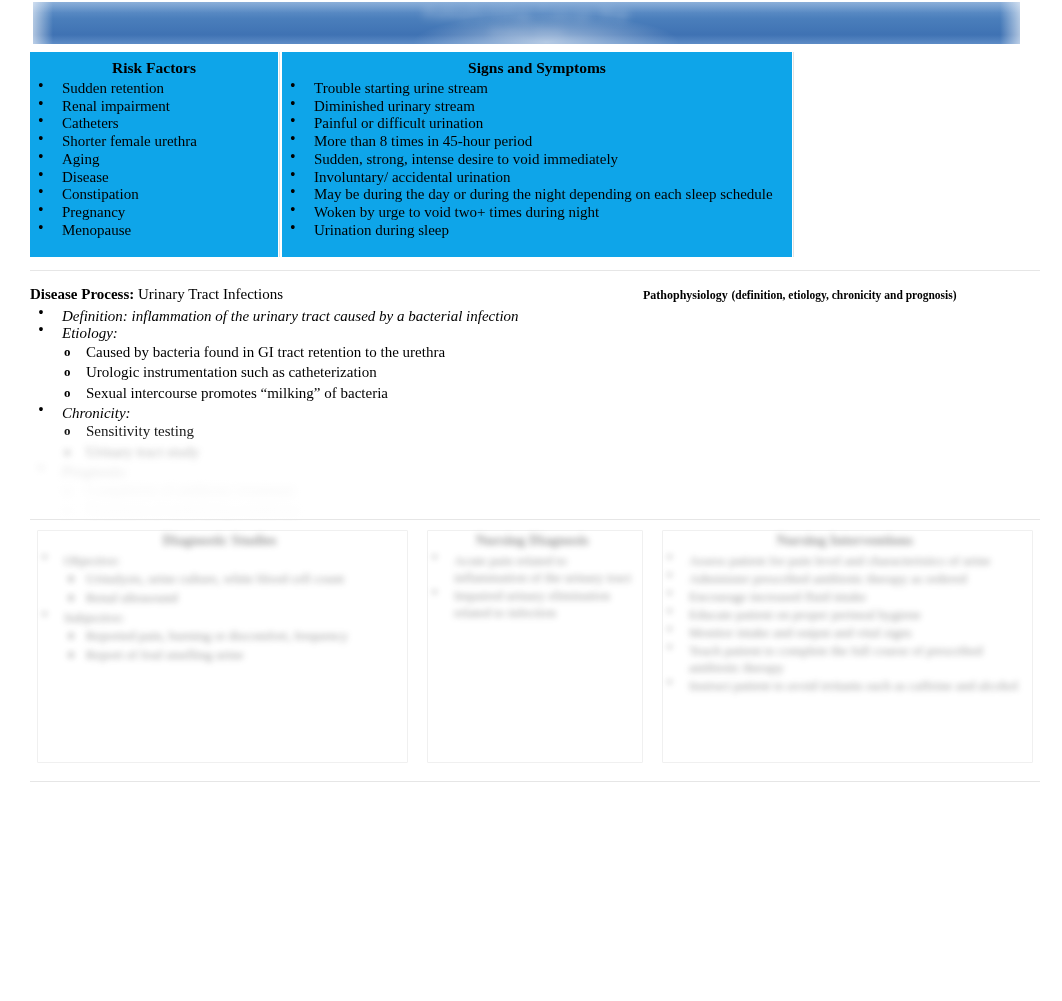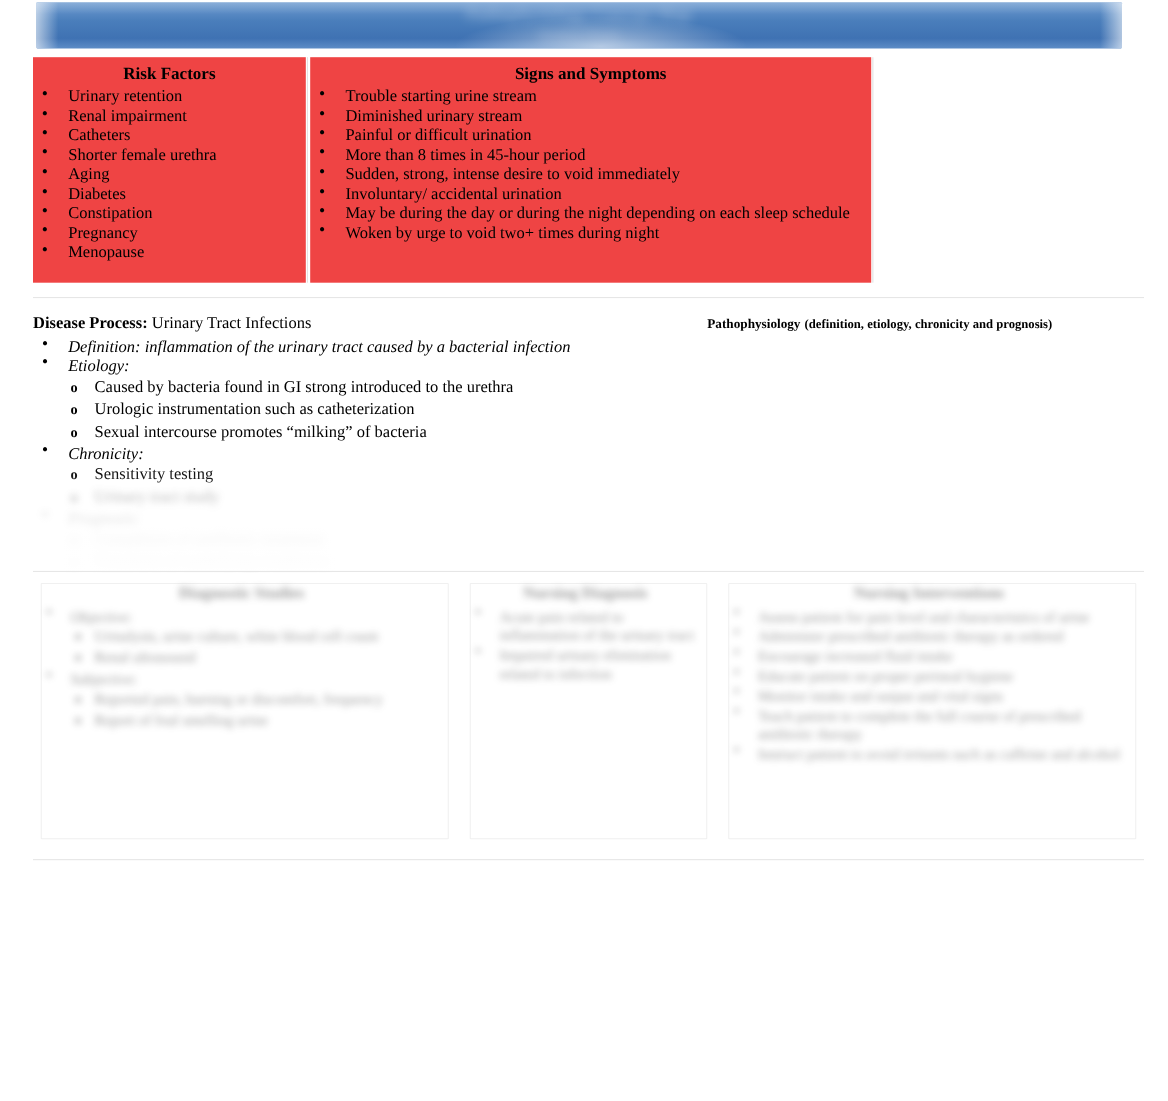--- a/index.html
+++ b/index.html
@@ -84,21 +84,21 @@
     left: 30px;
     top: 52px;
     width: 1010px;
     height: 205px;
     display: flex;
   }
   .col {
     position: relative;
     height: 100%;
     box-sizing: border-box;
-    background: #ef4444;
+    background: #0ea5e9;
   }
   .col-risk      { width: 248px; }
   .col-signs     { width: 510px; margin-left: 4px; }
   .col-compl     { width: 244px; margin-left: 4px; }
 
   .col-sep {
     position: absolute;
     top: 0;
     width: 1px;
     height: 100%;
@@ -343,44 +343,45 @@
     <div class="header-title">Pathophysiology Concept Map</div>
     <div class="header-subtitle">Student Name</div>
   </div>
   <div class="header-fade"></div>
 
   <div class="top-row">
 
     <div class="col col-risk">
       <div class="box-title">Risk Factors</div>
       <ul class="bullets">
-        <li>Urinary retention</li>
+        <li>Sudden retention</li>
         <li>Renal impairment</li>
         <li>Catheters</li>
         <li>Shorter female urethra</li>
         <li>Aging</li>
-        <li>Diabetes</li>
+        <li>Disease</li>
         <li>Constipation</li>
         <li>Pregnancy</li>
         <li>Menopause</li>
       </ul>
       <div class="col-sep" style="right:-2px;"></div>
     </div>
 
     <div class="col col-signs">
       <div class="box-title">Signs and Symptoms</div>
       <ul class="bullets">
         <li>Trouble starting urine stream</li>
         <li>Diminished urinary stream</li>
         <li>Painful or difficult urination</li>
         <li>More than 8 times in 45-hour period</li>
         <li>Sudden, strong, intense desire to void immediately</li>
         <li>Involuntary/ accidental urination</li>
         <li>May be during the day or during the night depending on each sleep schedule</li>
         <li>Woken by urge to void two+ times during night</li>
+        <li>Urination during sleep</li>
       </ul>
       <div class="col-sep" style="right:-2px;"></div>
     </div>
 
 
   </div>
 
   <div class="hrule hrule-top"></div>
 
   <div class="mid-block">
@@ -392,21 +393,21 @@
         <span class="patho-main">Pathophysiology</span>
         <span class="patho-sub">(definition, etiology, chronicity and prognosis)</span>
       </span>
     </div>
 
     <ul class="dp-list">
       <li>Definition: inflammation of the urinary tract caused by a bacterial infection</li>
       <li>Etiology:</li>
     </ul>
     <ul class="sub-list">
-      <li>Caused by bacteria found in GI strong introduced to the urethra</li>
+      <li>Caused by bacteria found in GI tract retention to the urethra</li>
       <li>Urologic instrumentation such as catheterization</li>
       <li>Sexual intercourse promotes “milking” of bacteria</li>
     </ul>
 
     <ul class="dp-list">
       <li>Chronicity:</li>
     </ul>
     <ul class="sub-list">
       <li>Sensitivity testing</li>
       <li class="redact">Urinary tract study</li>

